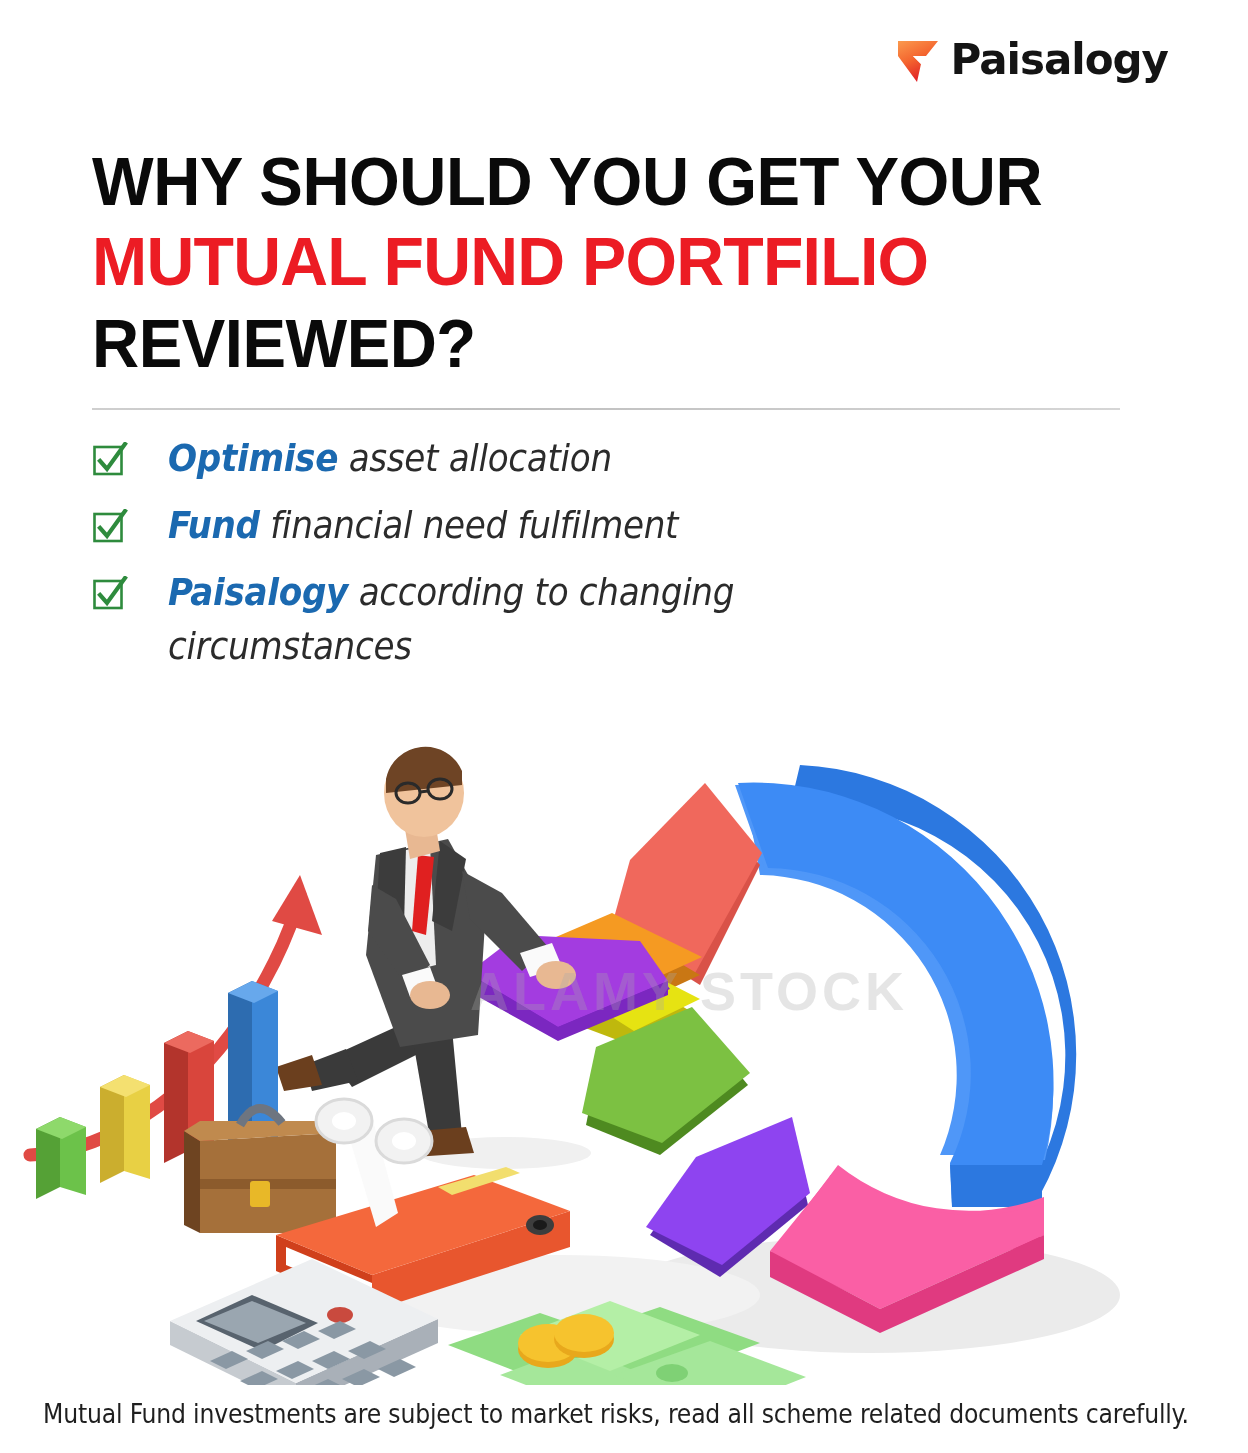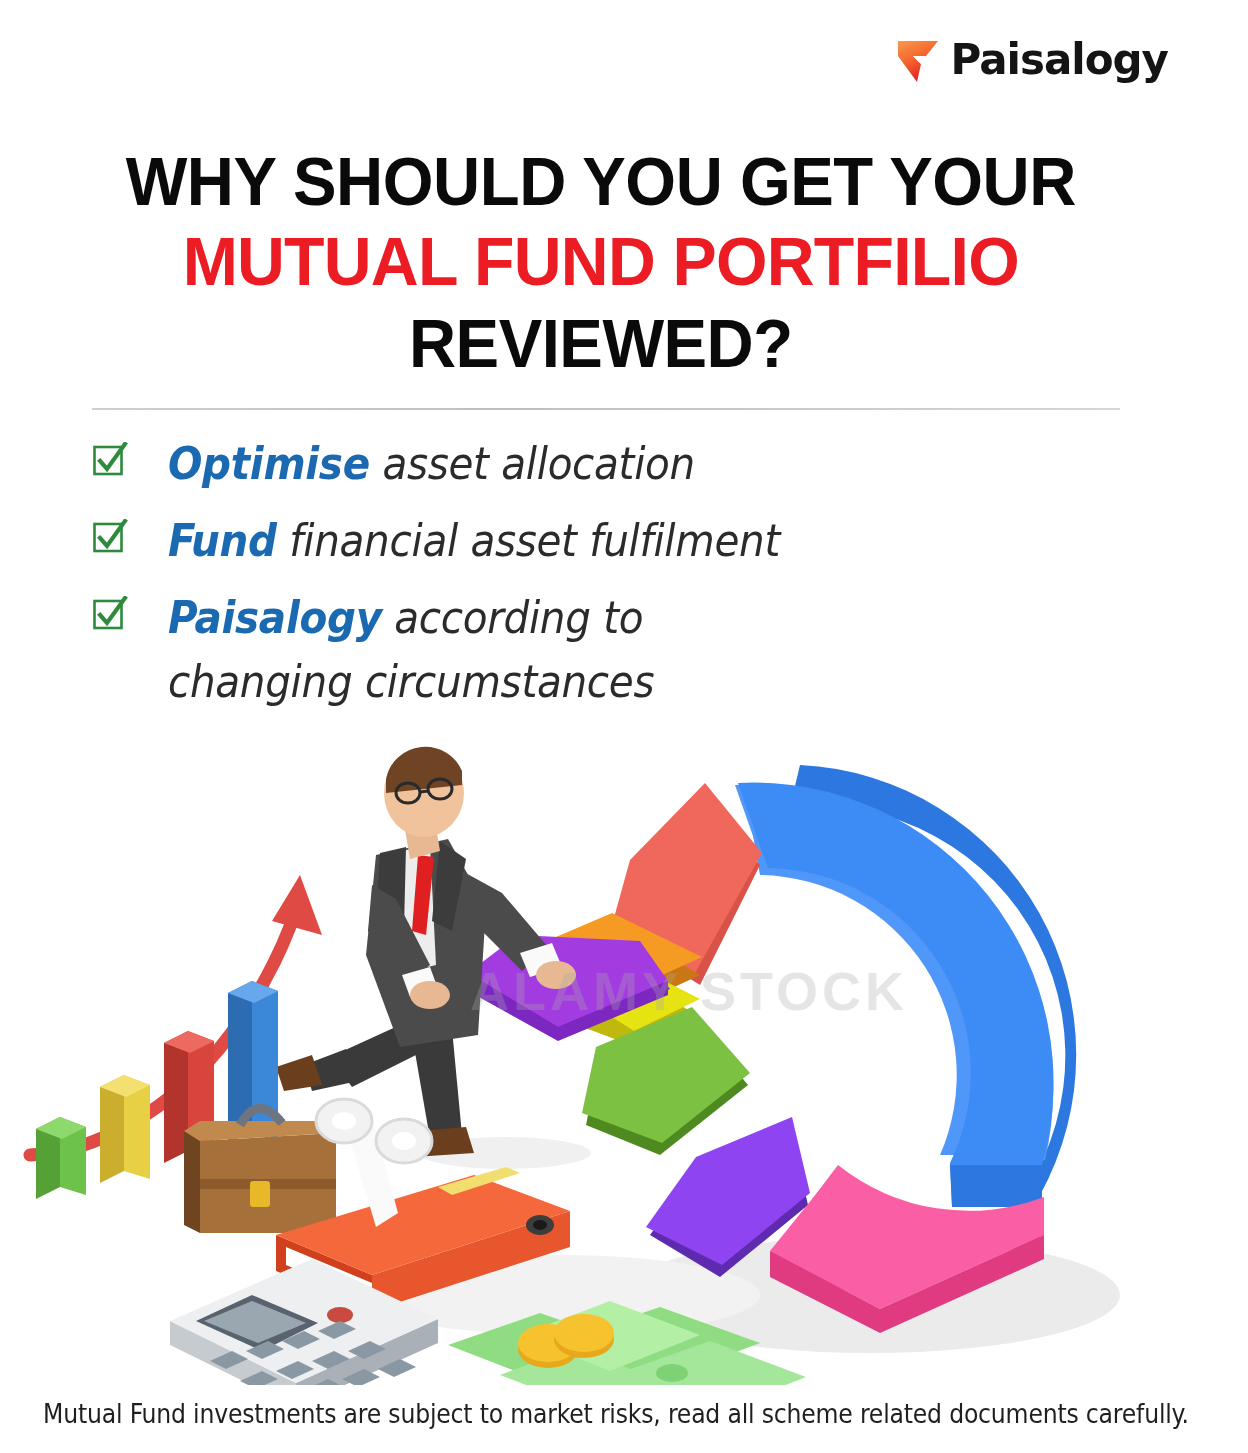--- a/index.html
+++ b/index.html
@@ -42,21 +42,20 @@
     color: #141414;
     line-height: 1;
   }
 
   
   .heading {
     position: absolute;
     left: 92px;
     top: 141px;
     width: 1060px;
-    text-align: center;
   }
   .heading-line {
     font-family: "Liberation Sans Narrow", "Liberation Sans", sans-serif;
     font-size: 68px;
     line-height: 1.18;
     letter-spacing: -0.5px;
     font-weight: 700;
     color: #0a0a0a;
     white-space: nowrap;
     transform: scaleX(0.96);
@@ -94,21 +93,21 @@
   .checkbox {
     flex: 0 0 auto;
     width: 36px;
     height: 36px;
     margin-top: 10px;
     margin-right: 40px;
     display: block;
   }
   .bullet-text {
     font-family: "DejaVu Sans Condensed", "Liberation Sans Narrow", "Liberation Sans", sans-serif;
-    font-size: 45px;
+    font-size: 38px;
     line-height: 1.42;
     font-style: italic;
     color: #2b2b2b;
     letter-spacing: -0.3px;
   }
   .bullet-lead {
     color: #1b69b0;
     font-weight: 700;
     font-style: italic;
   }
@@ -187,21 +186,21 @@
         <path d="M8 19 L15 27 L33 2" fill="none" stroke="#2E8B3D" stroke-width="4.2" stroke-linecap="square"></path>
       </svg>
       <div class="bullet-text"><span class="bullet-lead">Optimise</span><span> asset allocation</span></div>
     </div>
 
     <div class="bullet">
       <svg class="checkbox" viewBox="0 0 36 36">
         <rect x="2.5" y="5" width="27" height="27" fill="none" stroke="#2E8B3D" stroke-width="2.6"></rect>
         <path d="M8 19 L15 27 L33 2" fill="none" stroke="#2E8B3D" stroke-width="4.2" stroke-linecap="square"></path>
       </svg>
-      <div class="bullet-text"><span class="bullet-lead">Fund</span><span> financial asset fulfilment</span></div>
+      <div class="bullet-text"><span class="bullet-lead">Fund</span><span> financial need fulfilment</span></div>
     </div>
 
     <div class="bullet">
       <svg class="checkbox" viewBox="0 0 36 36">
         <rect x="2.5" y="5" width="27" height="27" fill="none" stroke="#2E8B3D" stroke-width="2.6"></rect>
         <path d="M8 19 L15 27 L33 2" fill="none" stroke="#2E8B3D" stroke-width="4.2" stroke-linecap="square"></path>
       </svg>
       <div class="bullet-text" style="max-width:620px"><span class="bullet-lead">Paisalogy</span><span> according to changing circumstances</span></div>
     </div>
 

